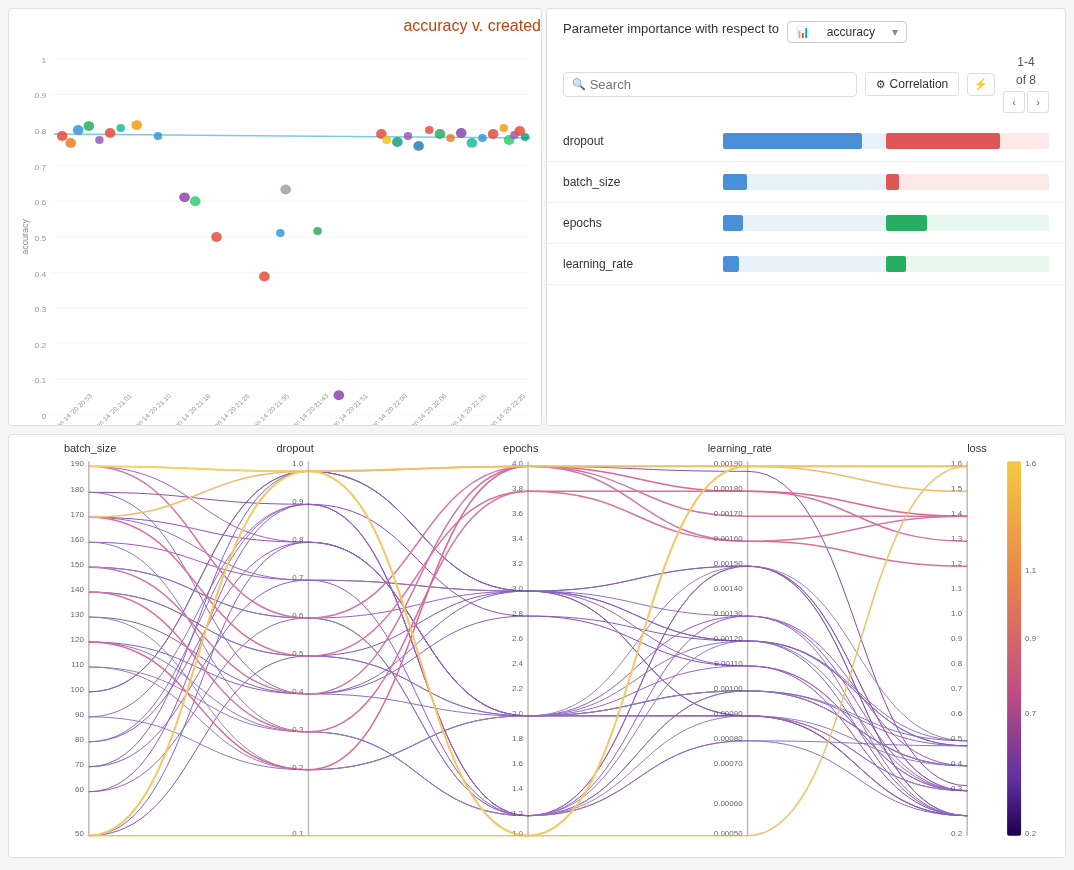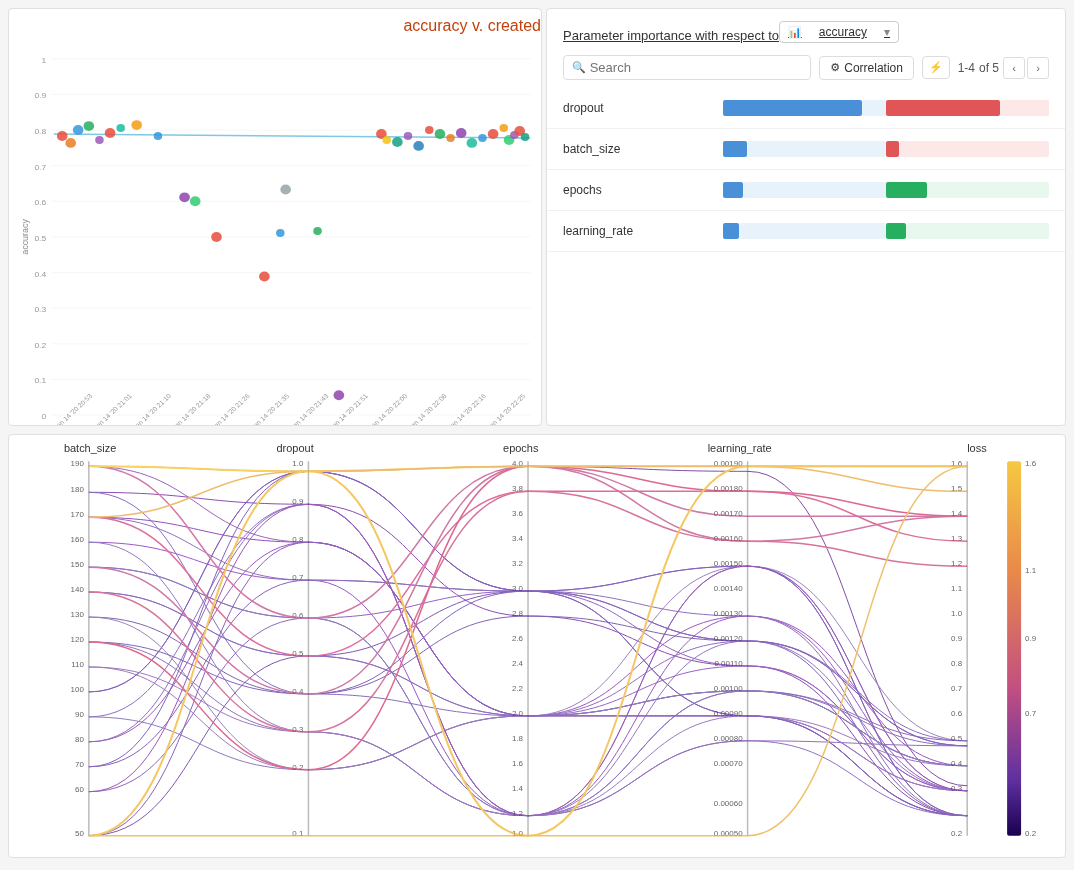--- a/index.html
+++ b/index.html
@@ -45,24 +45,24 @@
       height: calc(100% - 30px);
     }
     
     .importance-panel {
       width: 520px;
       display: flex;
       flex-direction: column;
     }
     .importance-header {
       display: flex;
-      align-items: flex-end;
+      align-items: flex-start;
       padding: 12px 16px 8px 16px;
+      gap: 8px;
       flex-wrap: wrap;
-      text-decoration: underline;
     }
     .importance-title {
       font-size: 13px;
       color: #333;
       font-weight: 400;
     }
     .metric-selector {
       display: flex;
       align-items: center;
       border: 1px solid #ccc;
@@ -305,23 +305,23 @@
         <span style="color:#bbb;font-size:11px;">🔍</span>
         <input type="text" placeholder="Search" style="">
       </div>
       <div class="btn-params">
         <span style="font-size:11px;">⚙</span>
         <span>Correlation</span>
       </div>
       <div class="btn-icon">
         <span style="font-size:11px;">⚡</span>
       </div>
-      <div style="display:flex;align-items:center;gap:4px;">
+      <div style="display:flex;align-items:center;gap:4px;flex-direction:column;">
         <span class="pagination-info">1-4</span>
-        <span class="pagination-info">of 5</span>
+        <span class="pagination-info">of 8</span>
         <div class="pagination-arrows">
           <div class="arrow-btn">‹</div>
           <div class="arrow-btn">›</div>
         </div>
       </div>
     </div>
     <div class="importance-table">
 
       <div class="table-row-data">
         <span class="param-name">dropout</span>

